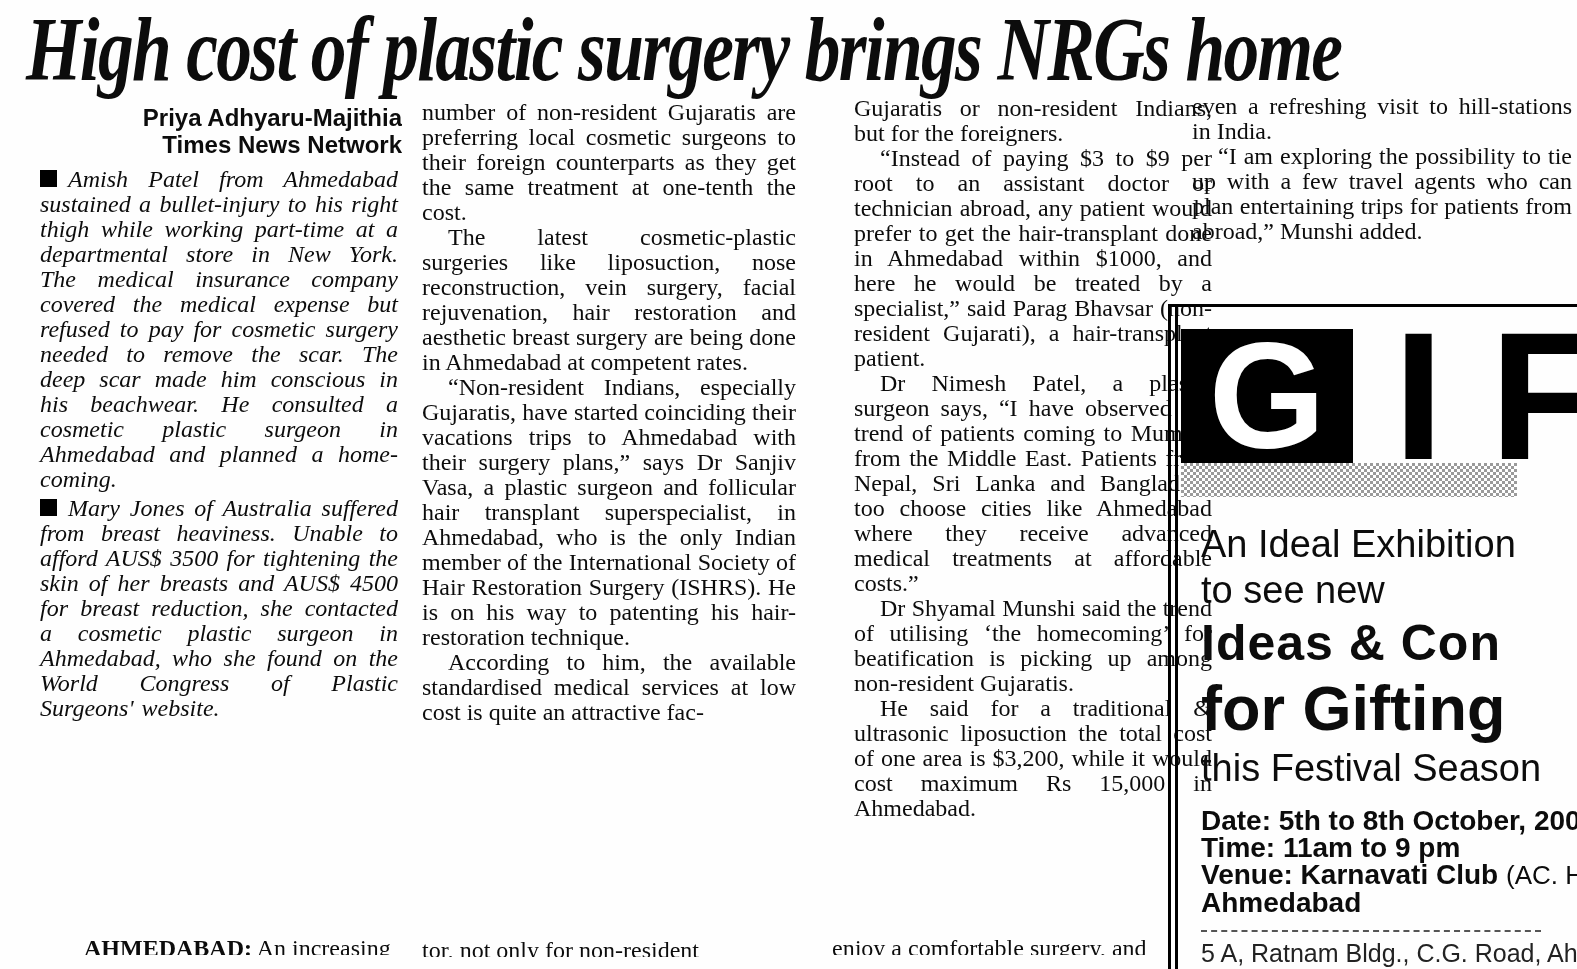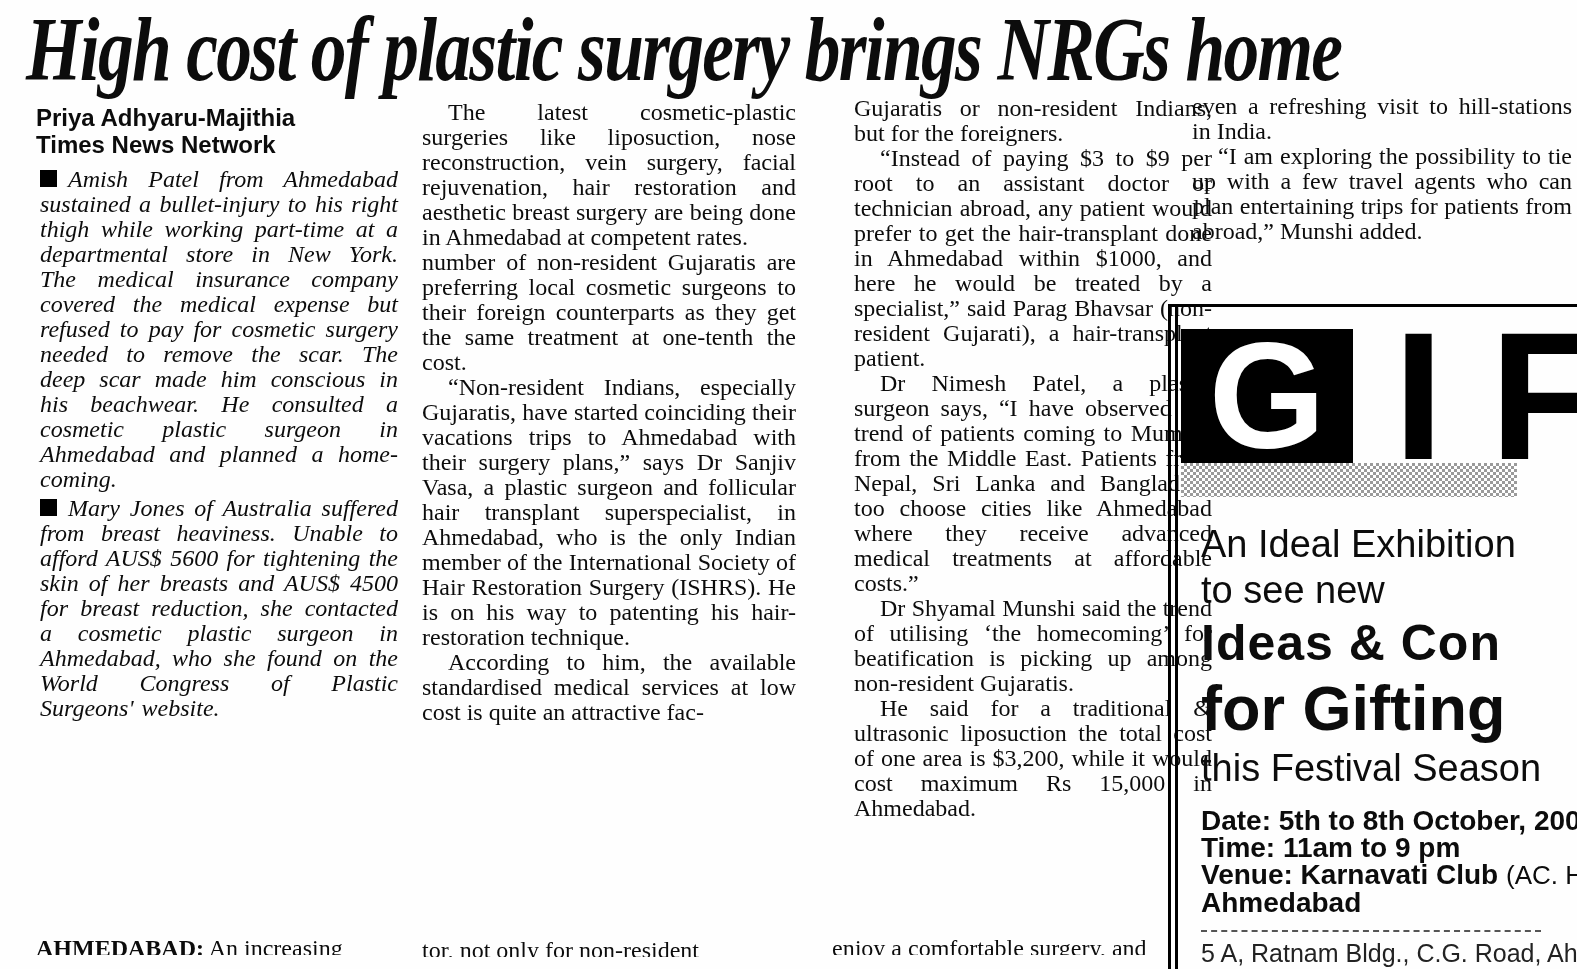--- a/index.html
+++ b/index.html
@@ -15,34 +15,34 @@
     letter-spacing:-2px;white-space:nowrap;
     transform:scaleX(0.83) scaleY(1.06);transform-origin:0 0;
   }
   .col{position:absolute;text-align:justify;font-size:24px;line-height:25px;overflow:hidden;}
   .col1{left:36px;top:104px;width:366px;height:828px;}
   .col2{left:422px;top:100px;width:374px;height:834px;}
   .col3{left:806px;top:96px;width:358px;height:836px;margin-left:48px;}
   .col4{left:1192px;top:94px;width:380px;height:220px;}
   .byline{
     font-family:"Liberation Sans", sans-serif;font-weight:bold;
-    font-size:24px;line-height:27px;text-align:left;margin-bottom:9px;
+    font-size:24px;line-height:27px;text-align:right;margin-bottom:9px;
   }
   .lead{margin:4px;font-style:italic;word-spacing:2px;}
   .sq{display:inline-block;width:17px;height:17px;background:#000;margin-right:11px;}
   .body{margin:0;text-indent:26px;}
   .nofirst{text-indent:0;}
   .cutline{
     position:absolute;height:19px;overflow:hidden;
     font-size:24px;line-height:25px;text-align:justify;
   }
   .cut1{left:36px;top:936px;width:366px;}
   .cut2{left:422px;top:938px;width:374px;}
   .cut3{left:806px;top:936px;width:358px;margin-left:26px;}
-  .dl{font-weight:bold;}
+  .dl{font-weight:bold;margin-left:48px;}
   
   .ad{
     position:absolute;left:1168px;top:304px;width:430px;height:665px;
     border-top:3px solid #000;border-left:3px solid #000;
     font-family:"Liberation Sans", sans-serif;
   }
   .ad-innerline{position:absolute;left:4px;top:0;bottom:0;width:3px;background:#000;}
   .logo-row{margin:22px 0 0 10px;height:134px;display:flex;align-items:flex-end;}
   .g-box{
     width:190px;height:134px;background:#000;color:#fff;
@@ -80,29 +80,29 @@
 <div>
 
   <h1 class="headline">High cost of plastic surgery brings NRGs home</h1>
 
   <div class="col col1">
     <div class="byline">
       <div>Priya Adhyaru-Majithia</div>
       <div>Times News Network</div>
     </div>
     <p class="lead"><span class="sq"></span><span>Amish Patel from Ahmedabad sustained a bullet-injury to his right thigh while working part-time at a departmental store in New York. The medical insurance company covered the medical expense but refused to pay for cosmetic surgery needed to remove the scar. The deep scar made him conscious in his beachwear. He consulted a cosmetic plastic surgeon in Ahmedabad and planned a home-coming.</span></p>
-    <p class="lead"><span class="sq"></span><span>Mary Jones of Australia suffered from breast heaviness. Unable to afford AUS$ 5600 for tightening the skin of her breasts and AUS$ 4500 for breast reduction, she contacted a cosmetic plastic surgeon in Ahmedabad, who she found on the World Congress of Plastic Surgeons' website.</span></p>
+    <p class="lead"><span class="sq"></span><span>Mary Jones of Australia suffered from breast heaviness. Unable to afford AUS$ 3500 for tightening the skin of her breasts and AUS$ 4500 for breast reduction, she contacted a cosmetic plastic surgeon in Ahmedabad, who she found on the World Congress of Plastic Surgeons' website.</span></p>
   </div>
   <div class="cutline cut1">
     <span class="dl">AHMEDABAD:</span><span> An increasing</span>
   </div>
 
   <div class="col col2">
+    <p class="body nofirst">number of non-resident Gujaratis are preferring local cosmetic surgeons to their foreign counterparts as they get the same treatment at one-tenth the cost.</p>
     <p class="body">The latest cosmetic-plastic surgeries like liposuction, nose reconstruction, vein surgery, facial rejuvenation, hair restoration and aesthetic breast surgery are being done in Ahmedabad at competent rates.</p>
-    <p class="body nofirst">number of non-resident Gujaratis are preferring local cosmetic surgeons to their foreign counterparts as they get the same treatment at one-tenth the cost.</p>
     <p class="body">“Non-resident Indians, especially Gujaratis, have started coinciding their vacations trips to Ahmedabad with their surgery plans,” says Dr Sanjiv Vasa, a plastic surgeon and follicular hair transplant superspecialist, in Ahmedabad, who is the only Indian member of the International Society of Hair Restoration Surgery (ISHRS). He is on his way to patenting his hair-restoration technique.</p>
     <p class="body">According to him, the available standardised medical services at low cost is quite an attractive fac-</p>
   </div>
   <div class="cutline cut2">tor, not only for non-resident</div>
 
   <div class="col col3">
     <p class="body nofirst">Gujaratis or non-resident Indians, but for the foreigners.</p>
     <p class="body">“Instead of paying $3 to $9 per root to an assistant doctor or technician abroad, any patient would prefer to get the hair-transplant done in Ahmedabad within $1000, and here he would be treated by a specialist,” said Parag Bhavsar (non-resident Gujarati), a hair-transplant patient.</p>
     <p class="body">Dr Nimesh Patel, a plastic surgeon says, “I have observed the trend of patients coming to Mumbai from the Middle East. Patients from Nepal, Sri Lanka and Bangladesh too choose cities like Ahmedabad where they receive advanced medical treatments at affordable costs.”</p>
     <p class="body">Dr Shyamal Munshi said the trend of utilising ‘the homecoming’ for beatification is picking up among non-resident Gujaratis.</p>

